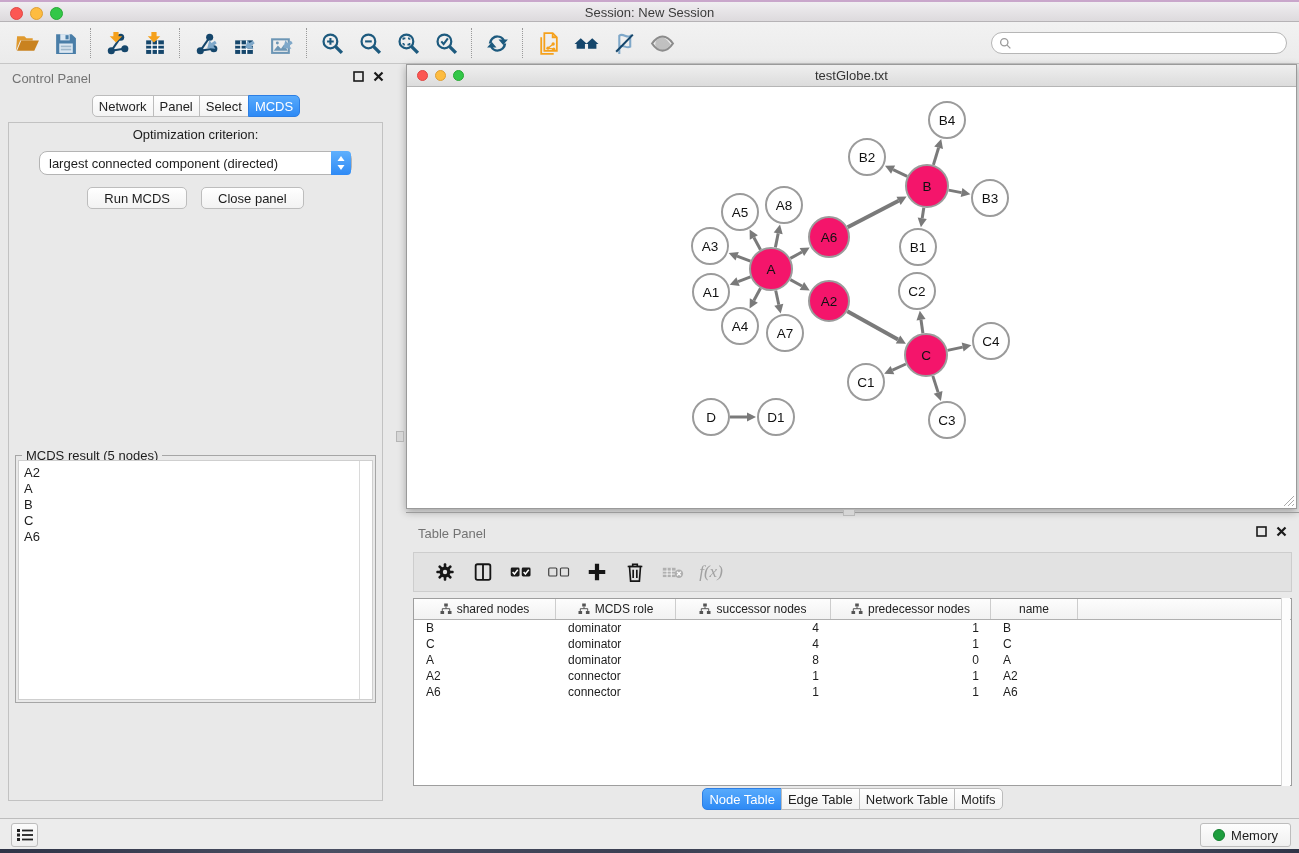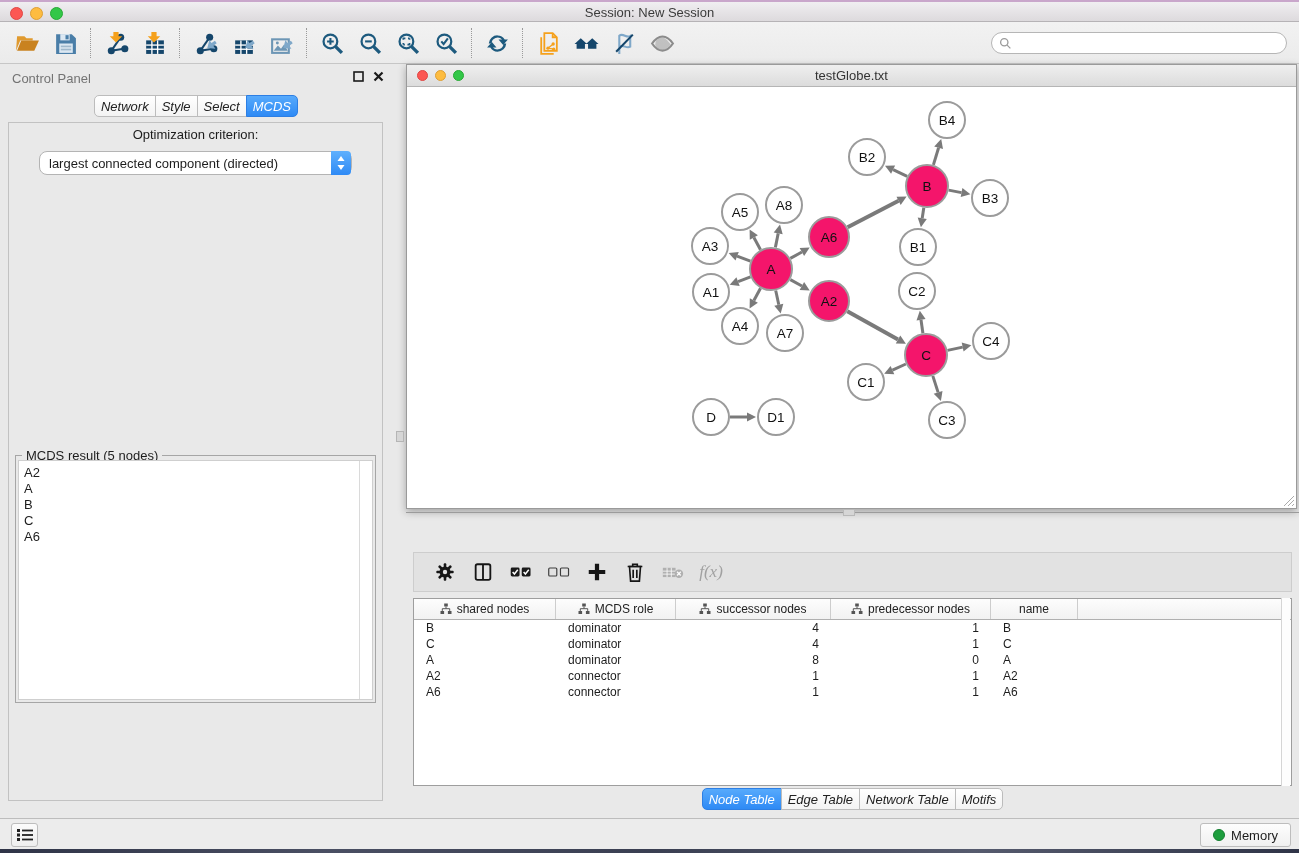--- a/index.html
+++ b/index.html
@@ -29,21 +29,21 @@
   #searchbox input { border:none; outline:none; flex:1; height:18px; font-size:12px; background:transparent; margin-left:4px; }
 
   
   #control-panel { position:absolute; left:0; top:65px; width:392px; height:748px; }
   .panel-head { position:relative; height:26px; }
   .panel-title { position:absolute; left:12px; top:6px; font-size:13px; color:#737373; }
   .win-icons { position:absolute; right:8px; top:6px; display:flex; gap:9px; align-items:center; }
   .win-icons svg { display:block; }
   #cp-tabs { position:absolute; left:0; top:30px; width:392px; display:flex; justify-content:center; }
   .seg { height:22px; padding:0 6px; background:linear-gradient(#ffffff,#f3f3f3); border:1px solid #bcbcbc;
-    margin-left:-1px; display:flex; align-items:center; font-size:13px; color:#222;font-style:italic; }
+    margin-left:-1px; display:flex; align-items:center; font-size:13px; color:#222; }
   .seg:first-child { border-radius:5px 0 0 5px; margin-left:0; }
   .seg:last-child { border-radius:0 5px 5px 0; }
   .seg.sel { background:linear-gradient(#57aafc,#2e8af5); border-color:#2d7fe4; color:#fff; }
   #cp-content { position:absolute; left:8px; top:57px; width:375px; height:679px;
     background:#e9e9e9; border:1px solid #c2c2c2; }
   #opt-label { margin-top:4px; text-align:center; font-size:13px; color:#1c1c1c; }
   #criterion { position:relative; margin:9px auto 0 auto; width:313px; height:24px; background:#fff;
     border:1px solid #b4b4b4; border-radius:8px; display:flex; align-items:center; padding-left:9px; font-size:13px; }
   #criterion .stepper { position:absolute; right:0; top:-1px; width:20px; height:24px;
     background:linear-gradient(#5fb0fd,#2e8af5); border-radius:0 4px 4px 0; display:flex; flex-direction:column;
@@ -304,36 +304,40 @@
         <svg width="11" height="11" viewBox="0 0 11 11">
             <rect x="1" y="1" width="9" height="9" fill="none" stroke="#1a1a1a" stroke-width="1.6"></rect>
           </svg>
         <svg width="11" height="11" viewBox="0 0 11 11">
             <path d="M1.5 1.5l8 8M9.5 1.5l-8 8" stroke="#1a1a1a" stroke-width="2.2"></path>
           </svg>
       </span>
     </div>
     <div id="cp-tabs">
         <div class="seg">Network</div>
-        <div class="seg">Style</div>
+        <div class="seg">Panel</div>
         <div class="seg">Select</div>
         <div class="seg sel">MCDS</div>
       </div>
     <div id="cp-content">
       <div id="opt-label">Optimization criterion:</div>
       <div id="criterion">
         <span>largest connected component (directed)</span>
         <span class="stepper">
           <svg width="8" height="6" viewBox="0 0 8 6">
               <path d="M4 0l3.5 5h-7z" fill="#fff"></path>
             </svg>
           <svg width="8" height="6" viewBox="0 0 8 6">
               <path d="M4 6L.5 1h7z" fill="#fff"></path>
             </svg>
         </span>
+      </div>
+      <div class="btn-row">
+        <div class="mac-btn">Run MCDS</div>
+        <div class="mac-btn">Close panel</div>
       </div>
       <div id="result-box">
         <span id="result-legend">MCDS result (5 nodes)</span>
         <div id="result-list">
           <div id="result-items">
               <div>A2</div>
               <div>A</div>
               <div>B</div>
               <div>C</div>
               <div>A6</div>
@@ -517,20 +521,31 @@
       <svg id="resize-grip" width="13" height="13" viewBox="0 0 13 13">
         <path d="M12 2L2 12M12 6L6 12M12 10l-2 2" stroke="#ababab" stroke-width="1"></path>
       </svg>
     </div>
   </div>
   <div id="left-splitter-handle"></div>
   <div id="h-divider"></div>
   <div id="h-divider-handle"></div>
 
   <div id="table-panel">
+    <div class="panel-head">
+      <span class="panel-title">Table Panel</span>
+      <span class="win-icons" style="right:12px">
+        <svg width="11" height="11" viewBox="0 0 11 11">
+            <rect x="1" y="1" width="9" height="9" fill="none" stroke="#1a1a1a" stroke-width="1.6"></rect>
+          </svg>
+        <svg width="11" height="11" viewBox="0 0 11 11">
+            <path d="M1.5 1.5l8 8M9.5 1.5l-8 8" stroke="#1a1a1a" stroke-width="2.2"></path>
+          </svg>
+      </span>
+    </div>
     <div id="tp-toolbar">
         <span class="tpbtn">
           <span style="display:flex">
             <svg viewBox="0 0 24 24">
               <rect x="10.6" y="2.5" width="2.8" height="5" rx="1" fill="#161616" transform="rotate(0 12 12)"></rect>
               <rect x="10.6" y="2.5" width="2.8" height="5" rx="1" fill="#161616" transform="rotate(45 12 12)"></rect>
               <rect x="10.6" y="2.5" width="2.8" height="5" rx="1" fill="#161616" transform="rotate(90 12 12)"></rect>
               <rect x="10.6" y="2.5" width="2.8" height="5" rx="1" fill="#161616" transform="rotate(135 12 12)"></rect>
               <rect x="10.6" y="2.5" width="2.8" height="5" rx="1" fill="#161616" transform="rotate(180 12 12)"></rect>
               <rect x="10.6" y="2.5" width="2.8" height="5" rx="1" fill="#161616" transform="rotate(225 12 12)"></rect>

